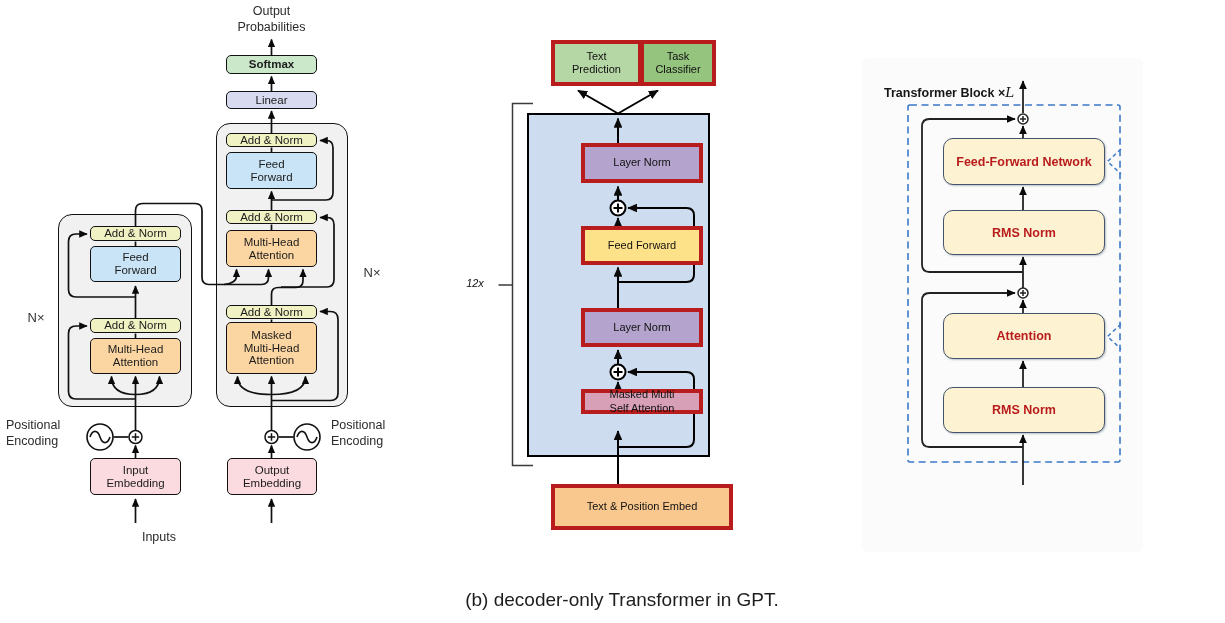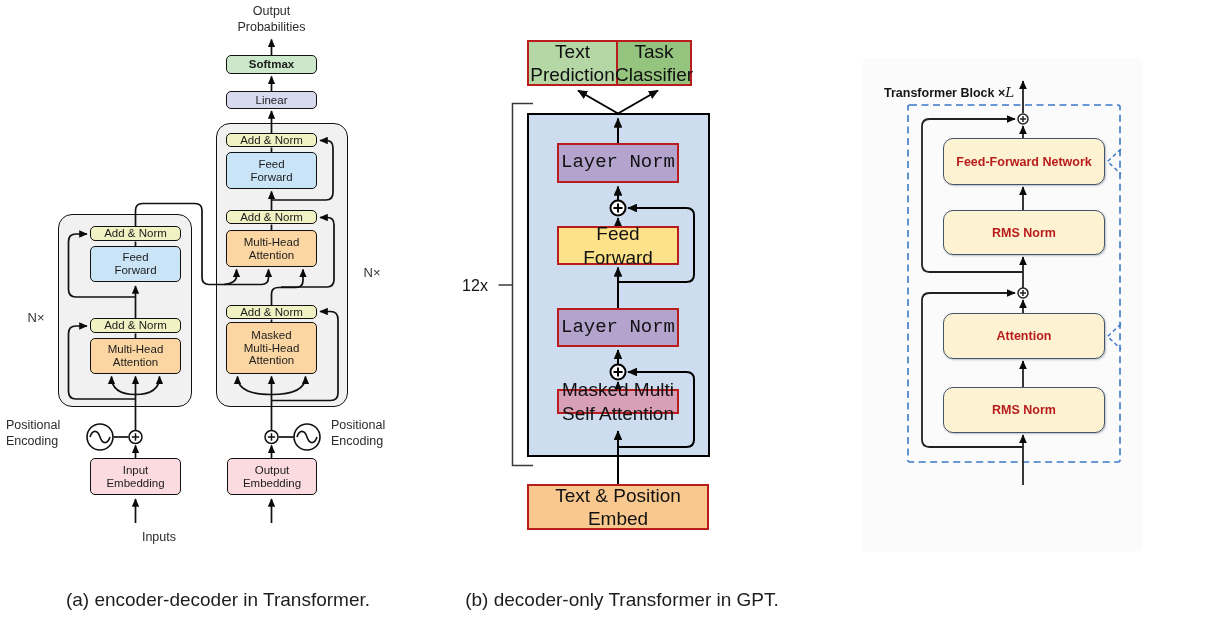--- a/index.html
+++ b/index.html
@@ -6,34 +6,34 @@
   #canvas{position:relative;width:1225px;height:623px;background:#fff;overflow:hidden;
           font-family:"Liberation Sans","DejaVu Sans",sans-serif;}
   #wires{position:absolute;left:0;top:0;z-index:1;}
   .cont{position:absolute;box-sizing:border-box;z-index:0;}
   .cont-a{background:var(--c-container_a);border:1.8px solid #111;border-radius:14px;}
   .cont-b{background:var(--c-container_b);border:2px solid #000;}
   .panelc-bg{position:absolute;background:#fbfbfb;border-radius:6px;z-index:0;}
   .abox,.bbox,.cbox{position:absolute;box-sizing:border-box;display:flex;align-items:center;
       justify-content:center;text-align:center;white-space:pre-line;z-index:2;padding:0;}
   .abox{border:1.5px solid #111;border-radius:5px;font-size:11.5px;line-height:1.12;color:#1c1c1c;}
-  .bbox{border:2px solid #b91c1c;font-size:19px;line-height:1.22;color:#111;}
+  .bbox{border:4px solid #b91c1c;font-size:11px;line-height:1.22;color:#111;margin-left:24px;}
   .cbox{border:1.4px solid var(--c-border_c);border-radius:10px;font-size:12.5px;font-weight:600;
         color:#b91c1c;background:var(--c-box_c);box-shadow:1px 1px 2px rgba(68,84,106,.35);}
   .an{background:var(--c-add_norm);}   .ffa{background:var(--c-feed_forward_a);}
   .mha{background:var(--c-attention_a);} .emb{background:var(--c-embedding);}
   .smx{background:var(--c-softmax);font-weight:bold;}   .lin{background:var(--c-linear);}
   .g1{background:var(--c-text_prediction);} .g2{background:var(--c-task_classifier);}
-  .lnp{background:var(--c-layer_norm);font-family:Liberation Mono, monospace;} .ffb{background:var(--c-feed_forward_b);}
+  .lnp{background:var(--c-layer_norm);} .ffb{background:var(--c-feed_forward_b);}
   .msa{background:var(--c-masked_attn_b);} .epb{background:var(--c-embed_b);}
   .lbl{position:absolute;z-index:3;color:#2b2b2b;white-space:pre-line;}
   .lbl-c{font-size:12.5px;text-align:center;line-height:1.3;}
   .lbl-l{font-size:12.5px;text-align:left;line-height:1.3;}
   .nx{font-size:13px;color:#333;text-align:center;}
-  .b12{font-size:16px;color:#111;text-align:center;}
+  .b12{font-size:11px;color:#111;text-align:center;font-style:italic;}
   .ctitle{position:absolute;z-index:3;font-size:12.5px;font-weight:700;color:#161616;}
   .ctitle .mathL{font-family:"DejaVu Serif",serif;font-style:italic;font-weight:500;font-size:13.5px;}
   .caption{position:absolute;top:589px;z-index:3;font-size:19px;color:#1d1d1d;text-align:center;}
 </style>
 </head>
 <body>
 
 <div id="canvas">
 
   <div class="panelc-bg" style="left:862px;top:58px;width:281px;height:494px;"></div>
@@ -199,15 +199,14 @@
   <div class="lbl b12" style="left:458px;top:277px;width:34px;">12x</div>
 
   <div class="ctitle" style="left:884px;top:84px;">
     <span>Transformer Block ×</span><span class="mathL">L</span>
   </div>
   <div class="cbox" style="left:943px;top:138px;width:162px;height:47px;">Feed-Forward Network</div>
   <div class="cbox" style="left:943px;top:210px;width:162px;height:45px;">RMS Norm</div>
   <div class="cbox" style="left:943px;top:313px;width:162px;height:46px;">Attention</div>
   <div class="cbox" style="left:943px;top:387px;width:162px;height:46px;">RMS Norm</div>
 
-  <div class="caption" style="left:28px;width:380px;">(a) encoder-decoder in Transformer.</div>
   <div class="caption" style="left:430px;width:384px;">(b) decoder-only Transformer in GPT.</div>
 </div>
 
 </body></html>

